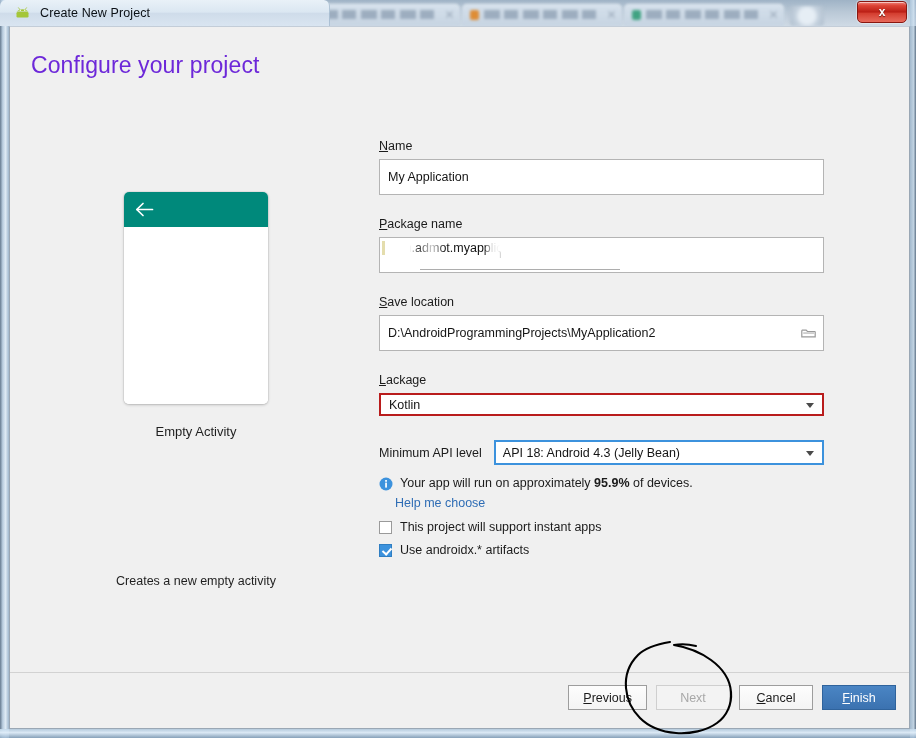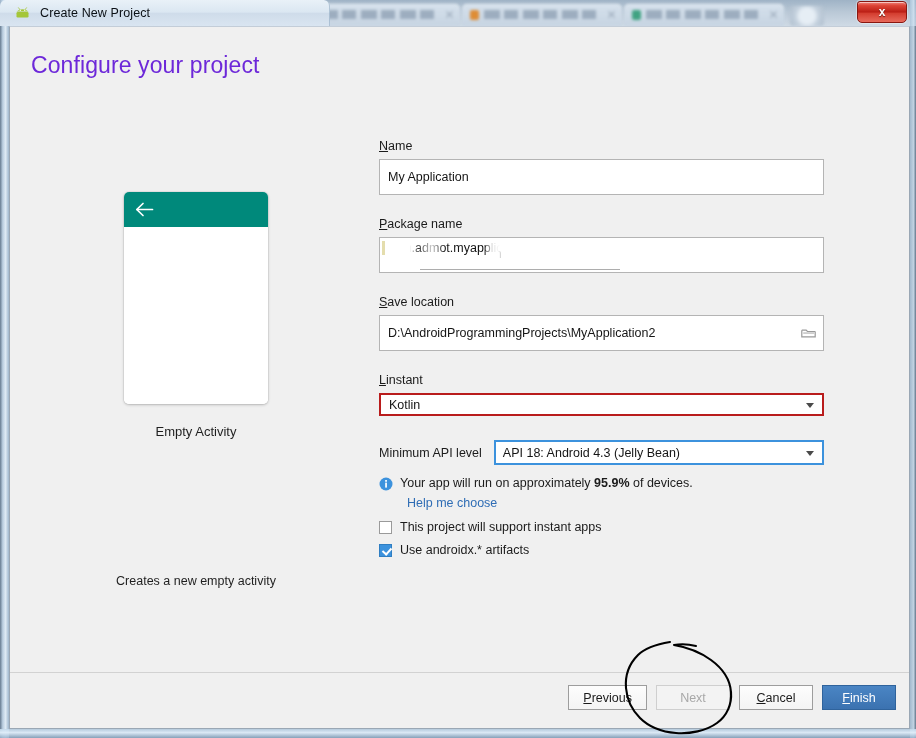--- a/index.html
+++ b/index.html
@@ -343,21 +343,21 @@
     align-items: flex-start;
     gap: 7px;
     margin-top: 11px;
   }
   .info-icon { flex: 0 0 auto; margin-top: 1px; }
   .info-text { font-size: 12.5px; color: #1b1b1b; }
   .info-text b { font-weight: bold; }
 
   .help-link {
     display: inline-block;
-    margin-left: 28px;
+    margin-left: 16px;
     margin-top: 5px;
     font-size: 12.5px;
     color: #2f6db5;
     cursor: pointer;
   }
 
   .check-row {
     display: flex;
     align-items: center;
     gap: 8px;
@@ -536,21 +536,21 @@
         <span>D:\AndroidProgrammingProjects\MyApplication2</span>
         <svg class="folder-icon" width="15" height="12" viewBox="0 0 15 12">
           <path d="M0.8 3.2 h4.4 l1.2 1.3 h7.8" fill="none" stroke="#9a9a9a" stroke-width="1.2"></path>
           <path d="M0.8 3.2 v6.6 h13.4 v-5.3" fill="none" stroke="#9a9a9a" stroke-width="1.2"></path>
           <rect x="2.2" y="5.4" width="11" height="1.3" fill="#b9b9b9"></rect>
         </svg>
       </div>
 
       
       <div class="field-label" style="margin-top:22px;">
-        <u>L</u><span>instant</span>
+        <u>L</u><span>ackage</span>
       </div>
       <div class="combo">
         <span>Kotlin</span>
         <span class="combo-arrow"></span>
       </div>
 
       
       <div class="api-row" style="margin-top:24px;gap:12px;">
         <span class="field-label">Minimum API level</span>
         <span class="combo focused">

